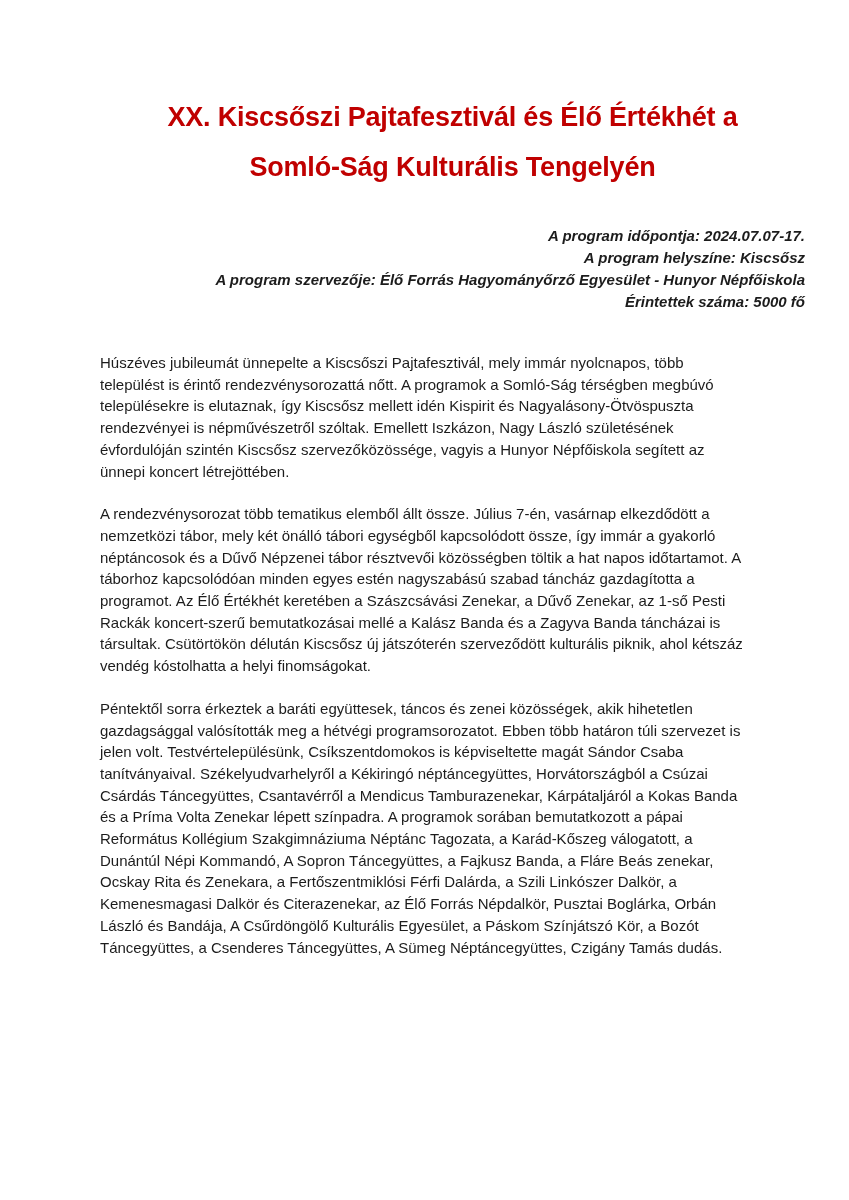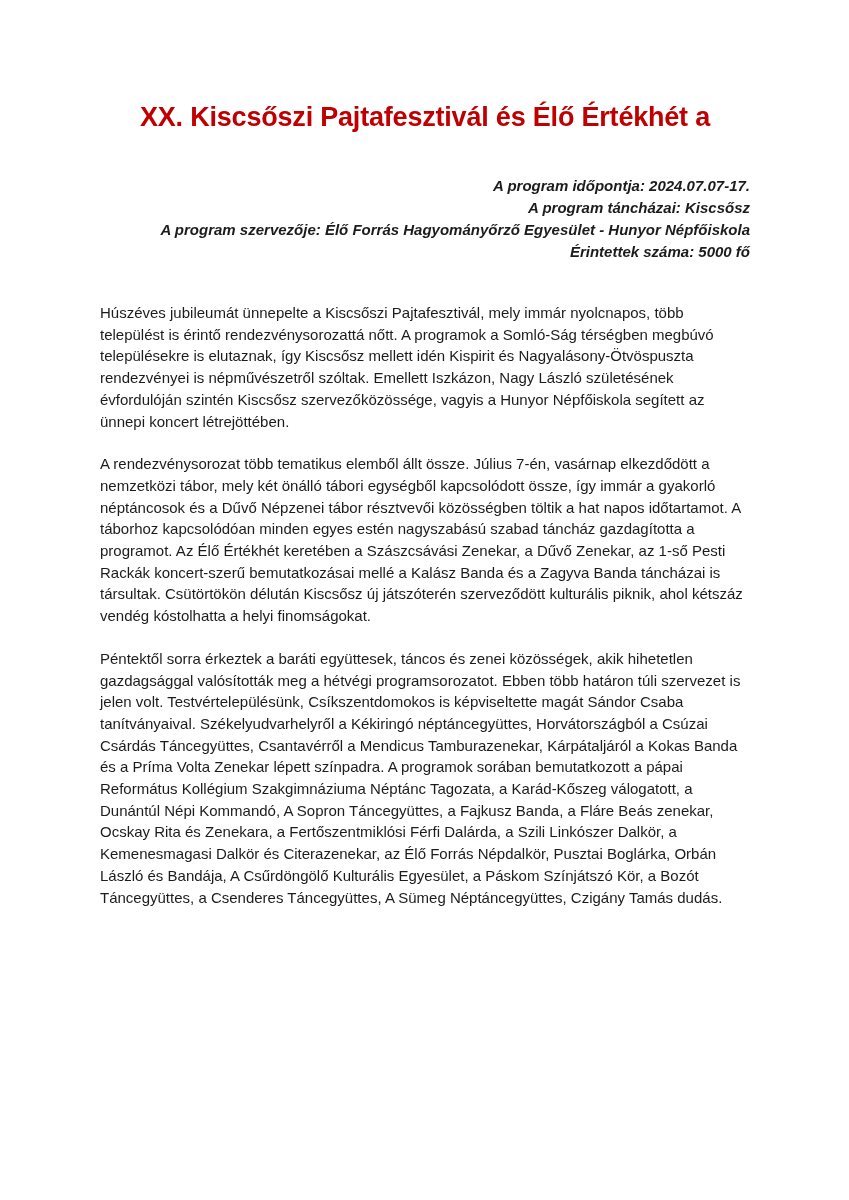--- a/index.html
+++ b/index.html
@@ -11,21 +11,21 @@
   .page {
     position: relative;
     width: 849px;
     height: 1200px;
     margin: 0 auto;
     background: #ffffff;
     font-family: "Liberation Sans", "DejaVu Sans", sans-serif;
     color: #212121;
     overflow: hidden;
     box-sizing: border-box;
-    padding: 92px 99px 0 100px;
+    padding: 92px 44px 0 100px;
   }
   .doc-title {
     margin: 0 0 33px 0;
     text-align: center;
     color: var(--title_red, #c00000);
     font-weight: bold;
     font-size: 27px;
     line-height: 50px;
     letter-spacing: -0.2px;
   }
@@ -55,25 +55,26 @@
     text-align: left;
   }
 </style>
 </head>
 <body>
 
 <div class="page">
 
   <h1 class="doc-title">
     <span class="title-line">XX. Kiscsőszi Pajtafesztivál és Élő Értékhét a</span>
+    <span class="title-line">Somló-Ság Kulturális Tengelyén</span>
   </h1>
 
   <div class="meta-block">
     <span class="meta-line">A program időpontja: 2024.07.07-17.</span>
-    <span class="meta-line">A program táncházai: Kiscsősz</span>
+    <span class="meta-line">A program helyszíne: Kiscsősz</span>
     <span class="meta-line">A program szervezője: Élő Forrás Hagyományőrző Egyesület - Hunyor Népfőiskola</span>
     <span class="meta-line">Érintettek száma: 5000 fő</span>
   </div>
 
   <div class="body-text">
     <p>Húszéves jubileumát ünnepelte a Kiscsőszi Pajtafesztivál, mely immár nyolcnapos, több települést is érintő rendezvénysorozattá nőtt. A programok a Somló-Ság térségben megbúvó településekre is elutaznak, így Kiscsősz mellett idén Kispirit és Nagyalásony-Ötvöspuszta rendezvényei is népművészetről szóltak. Emellett Iszkázon, Nagy László születésének évfordulóján szintén Kiscsősz szervezőközössége, vagyis a Hunyor Népfőiskola segített az ünnepi koncert létrejöttében.</p>
     <p>A rendezvénysorozat több tematikus elemből állt össze. Július 7-én, vasárnap elkezdődött a nemzetközi tábor, mely két önálló tábori egységből kapcsolódott össze, így immár a gyakorló néptáncosok és a Dűvő Népzenei tábor résztvevői közösségben töltik a hat napos időtartamot. A táborhoz kapcsolódóan minden egyes estén nagyszabású szabad táncház gazdagította a programot. Az Élő Értékhét keretében a Szászcsávási Zenekar, a Dűvő Zenekar, az 1-ső Pesti Rackák koncert-szerű bemutatkozásai mellé a Kalász Banda és a Zagyva Banda táncházai is társultak. Csütörtökön délután Kiscsősz új játszóterén szerveződött kulturális piknik, ahol kétszáz vendég kóstolhatta a helyi finomságokat.</p>
     <p>Péntektől sorra érkeztek a baráti együttesek, táncos és zenei közösségek, akik hihetetlen gazdagsággal valósították meg a hétvégi programsorozatot. Ebben több határon túli szervezet is jelen volt. Testvértelepülésünk, Csíkszentdomokos is képviseltette magát Sándor Csaba tanítványaival. Székelyudvarhelyről a Kékiringó néptáncegyüttes, Horvátországból a Csúzai Csárdás Táncegyüttes, Csantavérről a Mendicus Tamburazenekar, Kárpátaljáról a Kokas Banda és a Príma Volta Zenekar lépett színpadra. A programok sorában bemutatkozott a pápai Református Kollégium Szakgimnáziuma Néptánc Tagozata, a Karád-Kőszeg válogatott, a Dunántúl Népi Kommandó, A Sopron Táncegyüttes, a Fajkusz Banda, a Fláre Beás zenekar, Ocskay Rita és Zenekara, a Fertőszentmiklósi Férfi Dalárda, a Szili Linkószer Dalkör, a Kemenesmagasi Dalkör és Citerazenekar, az Élő Forrás Népdalkör, Pusztai Boglárka, Orbán László és Bandája, A Csűrdöngölő Kulturális Egyesület, a Páskom Színjátszó Kör, a Bozót Táncegyüttes, a Csenderes Táncegyüttes, A Sümeg Néptáncegyüttes, Czigány Tamás dudás.</p>
   </div>
 

